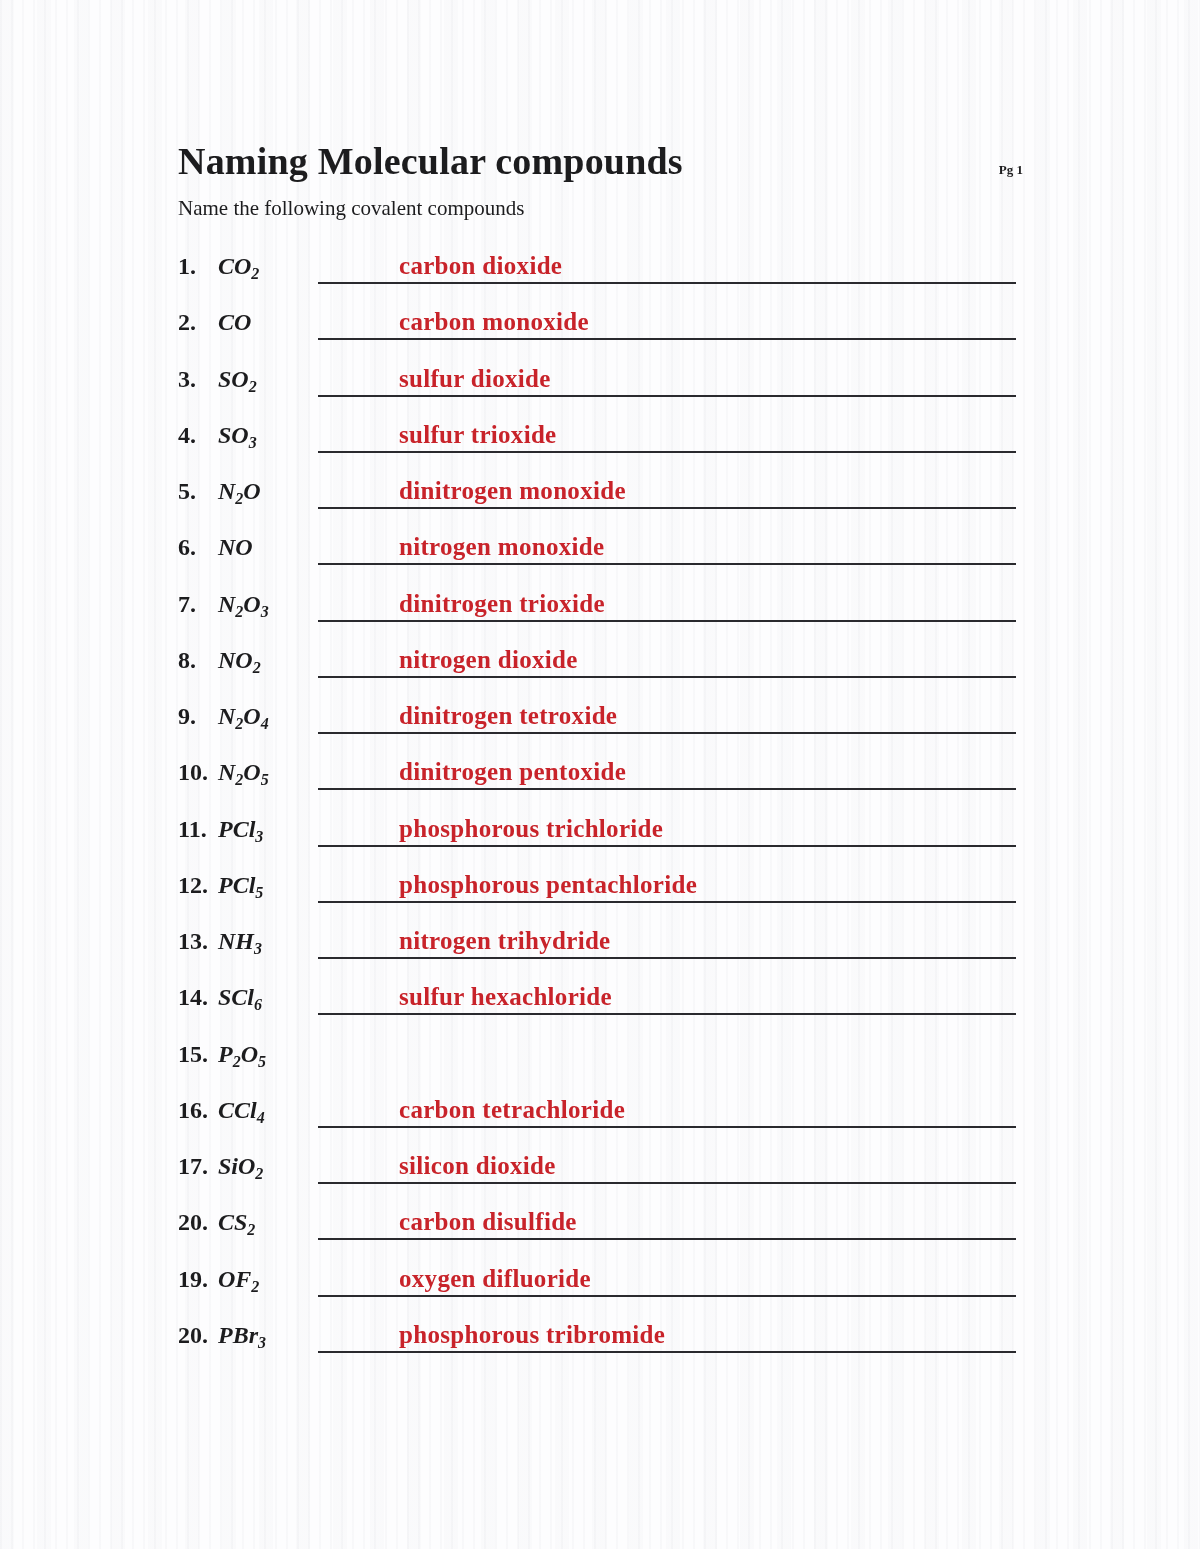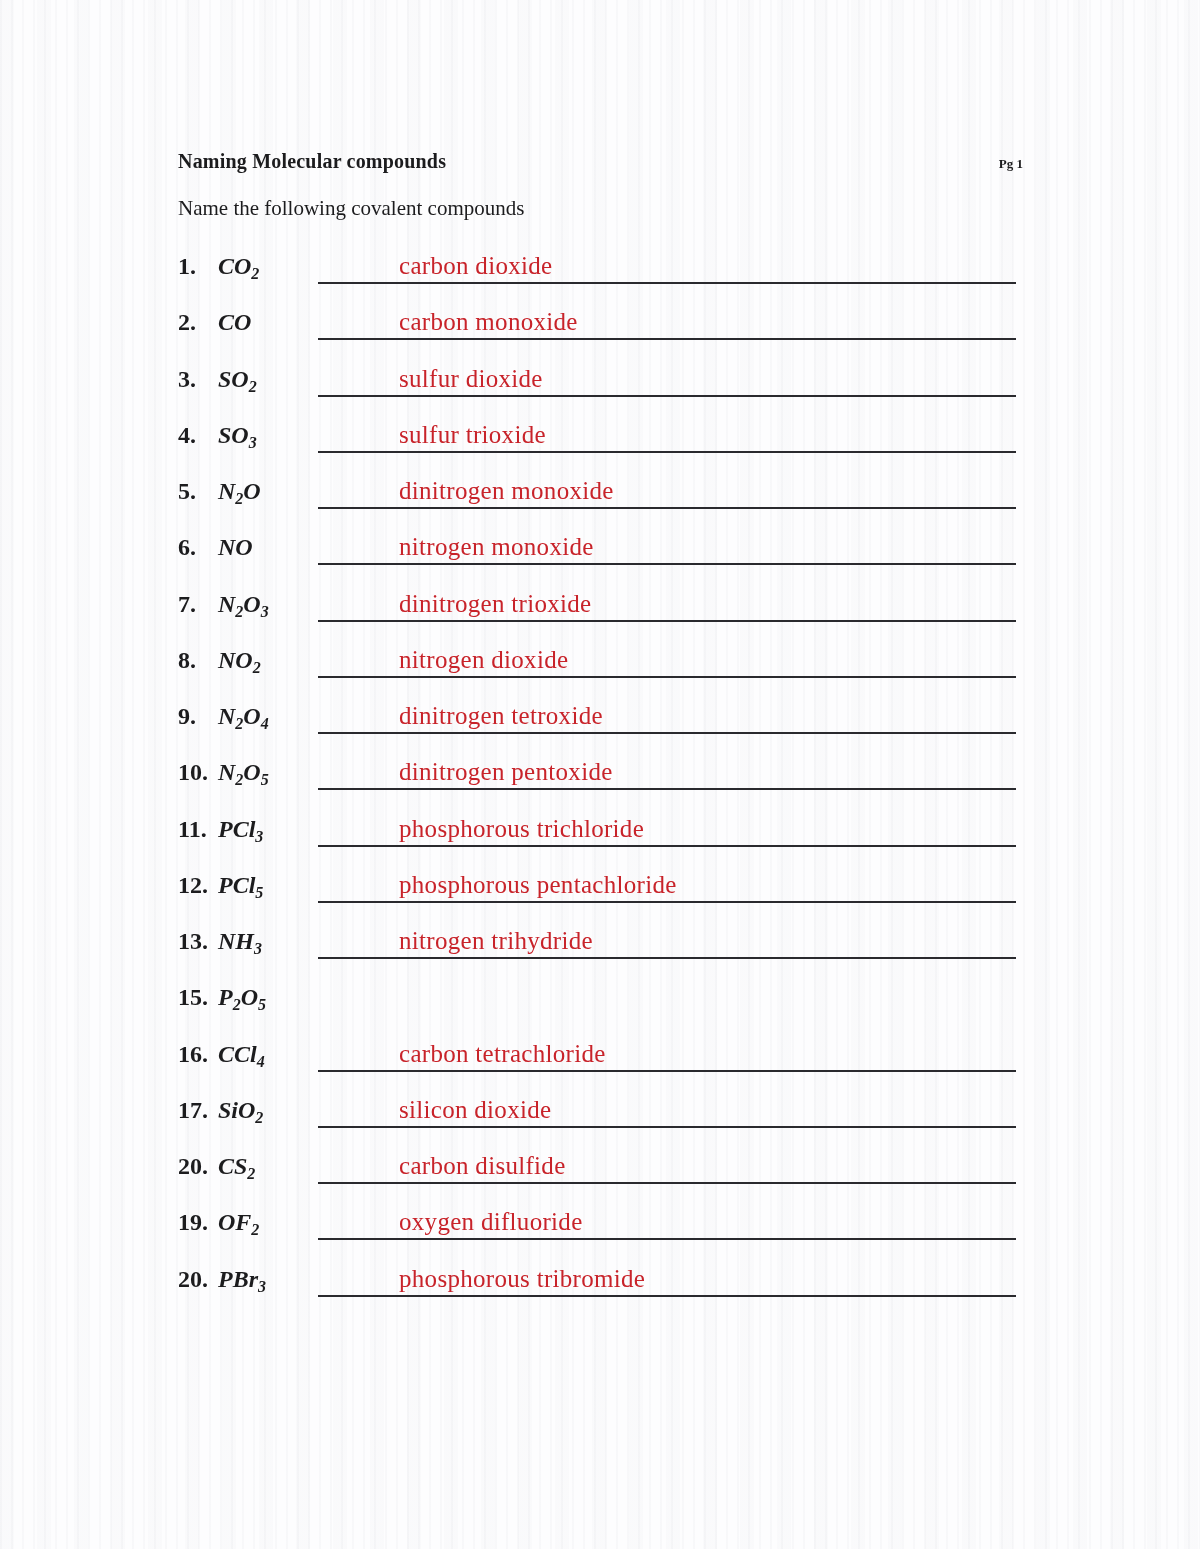--- a/index.html
+++ b/index.html
@@ -29,21 +29,21 @@
     overflow: hidden;
   }
 
   .header {
     display: flex;
     justify-content: space-between;
     align-items: baseline;
     padding: 143px 177px 0 178px;
   }
   .title {
-    font-size: 20px;
+    font-size: 38px;
     font-weight: bold;
     letter-spacing: 0.2px;
     line-height: 36px;
   }
   .pg {
     font-size: 13px;
     font-weight: bold;
   }
 
   .instruction {
@@ -85,21 +85,21 @@
   .blank {
     width: 698px;
     flex: 0 0 auto;
     border-bottom: 2px solid var(--line);
     padding-left: 81px;
     line-height: 26px;
     white-space: nowrap;
   }
   .answer {
     font-size: 25px;
-    font-weight: normal;
+    font-weight: bold;
     color: var(--answer-red);
     letter-spacing: 0.3px;
     text-align: right;
   }
 </style>
 </head>
 <body>
 
 <div class="page">
   <div class="header">
@@ -179,20 +179,25 @@
     <span class="formula"><span>PCl</span><sub>5</sub><span></span><sub></sub></span>
     <span class="blank"><span class="answer">phosphorous pentachloride</span></span>
   </div>
 
   <div class="row">
     <span class="num">13.</span>
     <span class="formula"><span>NH</span><sub>3</sub><span></span><sub></sub></span>
     <span class="blank"><span class="answer">nitrogen trihydride</span></span>
   </div>
 
+  <div class="row">
+    <span class="num">14.</span>
+    <span class="formula"><span>SCl</span><sub>6</sub><span></span><sub></sub></span>
+    <span class="blank"><span class="answer">sulfur hexachloride</span></span>
+  </div>
 
   <div class="row">
     <span class="num">15.</span>
     <span class="formula"><span>P</span><sub>2</sub><span>O</span><sub>5</sub></span>
   </div>
 
   <div class="row">
     <span class="num">16.</span>
     <span class="formula"><span>CCl</span><sub>4</sub><span></span><sub></sub></span>
     <span class="blank"><span class="answer">carbon tetrachloride</span></span>

